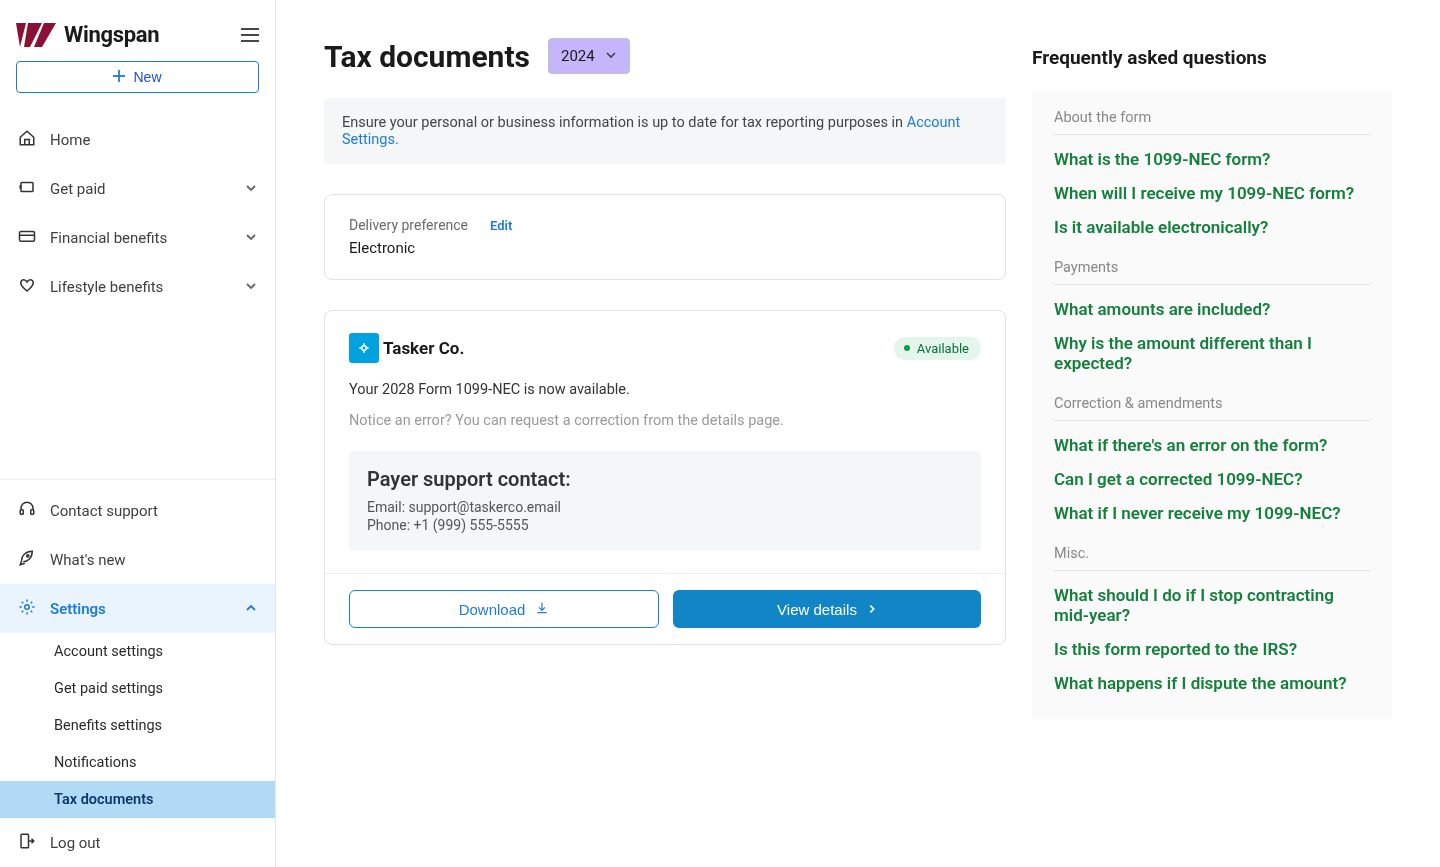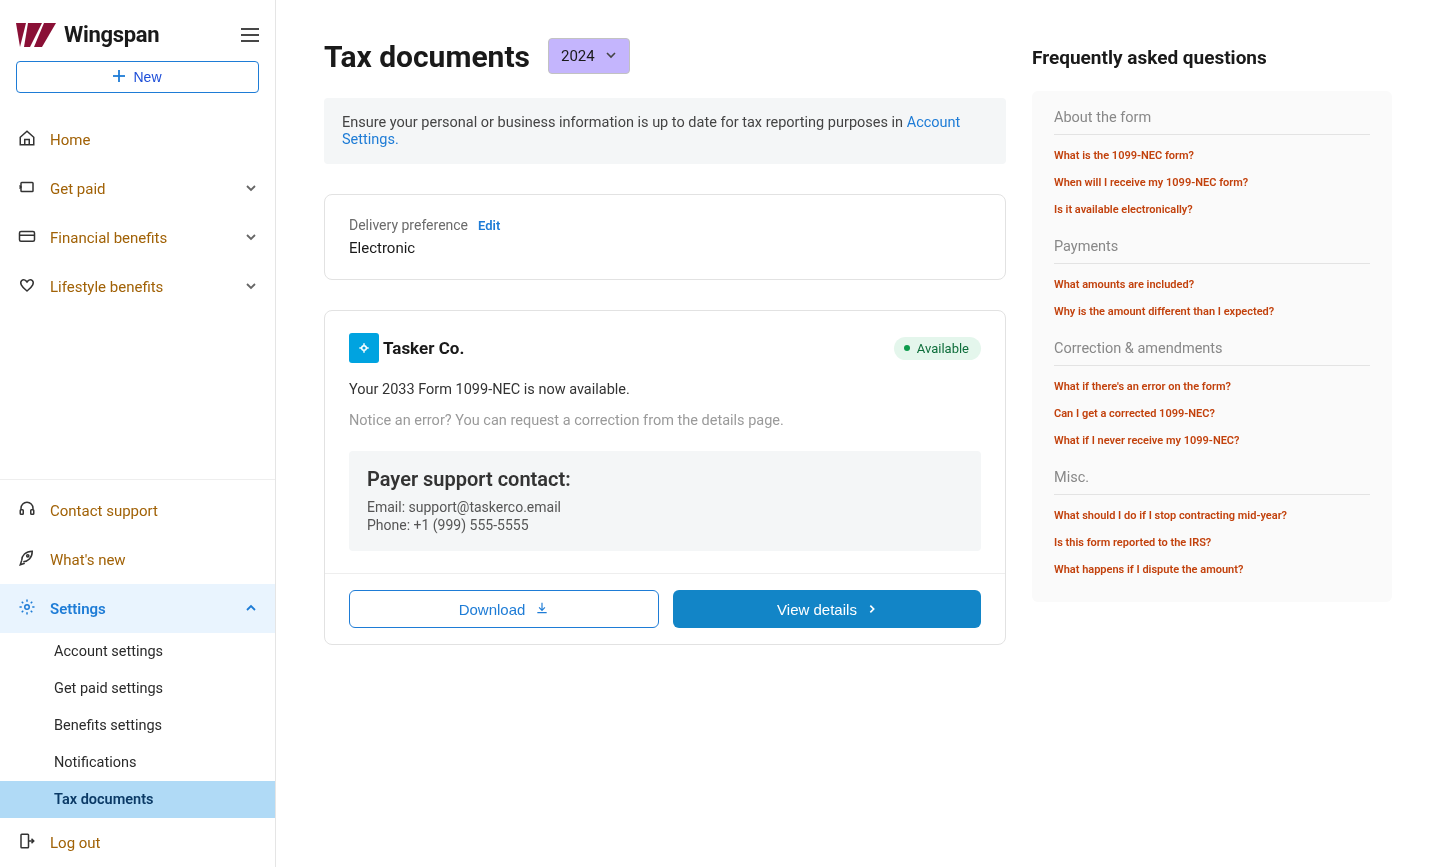--- a/index.html
+++ b/index.html
@@ -51,21 +51,21 @@
     font-weight: 500;
     cursor: pointer;
   }
   .nav-section { padding-top: 6px; }
   .nav-item {
     display: flex;
     align-items: center;
     gap: 14px;
     padding: 14px 18px;
     cursor: pointer;
-    color: #a16207;
+    color: #404040;
     position: relative;
   }
   .nav-item .label { flex: 1; font-size: 15px; }
   .nav-item .chev { color: #666; }
   .nav-item svg { flex-shrink: 0; }
   .sidebar-spacer { flex: 1; }
   .sidebar-divider { border-top: 1px solid #eee; margin-top: 6px; }
   .nav-item.active {
     background: #e9f4fe;
     color: #1e7cd6;
@@ -120,21 +120,21 @@
     margin-bottom: 30px;
   }
   .info-banner a { color: #1e7cd6; text-decoration: none; }
   .card {
     border: 1px solid #e2e2e2;
     border-radius: 8px;
     background: #fff;
     margin-bottom: 30px;
   }
   .card-pad { padding: 22px 24px; }
-  .delivery-row { display: flex; align-items: center; gap: 10px; margin-bottom: 6px; }
+  .delivery-row { display: flex; align-items: center; gap: 22px; margin-bottom: 6px; }
   .delivery-label { color: #6b6b6b; font-size: 14px; }
   .edit-link { color: #1e7cd6; font-size: 13px; font-weight: 600; cursor: pointer; }
   .delivery-value { font-size: 15px; }
   .company-row {
     display: flex;
     align-items: center;
     justify-content: space-between;
     margin-bottom: 18px;
   }
   .company-left { display: flex; align-items: center; gap: 4px; }
@@ -193,22 +193,22 @@
   .faq-group { margin-bottom: 22px; }
   .faq-heading {
     color: #888;
     font-size: 14.5px;
     border-bottom: 1px solid #e3e3e3;
     padding-bottom: 8px;
     margin-bottom: 14px;
   }
   .faq-link {
     display: block;
-    color: #c2410c;
-    font-size: 11px;
+    color: #15803d;
+    font-size: 17px;
     font-weight: 600;
     margin-bottom: 14px;
     cursor: pointer;
   }
   .faq-link:last-child { margin-bottom: 0; }
 </style>
 </head>
 <body>
 
 <aside class="sidebar">
@@ -381,21 +381,21 @@
                   <path d="M12 4 V7 M12 17 V20 M4 12 H7 M17 12 H20"></path>
                 </svg>
             </span>
             <span class="company-name">Tasker Co.</span>
           </div>
           <span class="status-badge">
             <span class="status-dot"></span>
             <span>Available</span>
           </span>
         </div>
-        <div class="form-msg">Your 2033 Form 1099-NEC is now available.</div>
+        <div class="form-msg">Your 2028 Form 1099-NEC is now available.</div>
         <div class="form-note">Notice an error? You can request a correction from the details page.</div>
         <div class="support-box">
           <div class="support-title">Payer support contact:</div>
           <div class="support-line"><span>Email: </span><span>support@taskerco.email</span></div>
           <div class="support-line"><span>Phone: </span><span>+1 (999) 555-5555</span></div>
         </div>
       </div>
       <div class="action-row">
         <button class="btn btn-outline">
           <span>Download</span>

